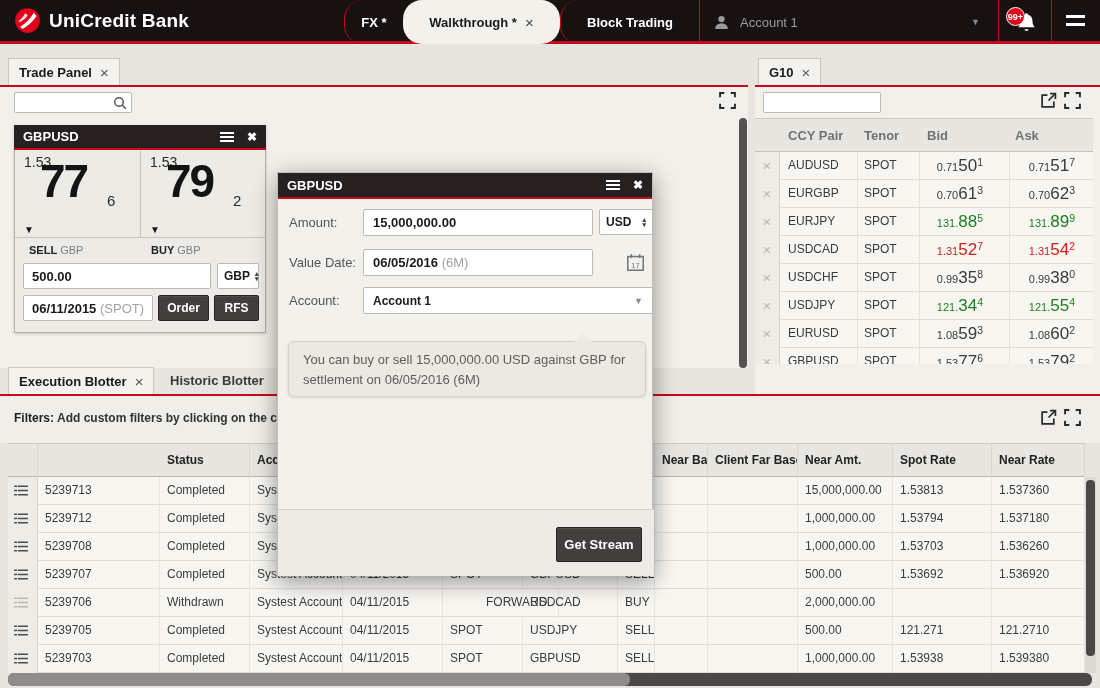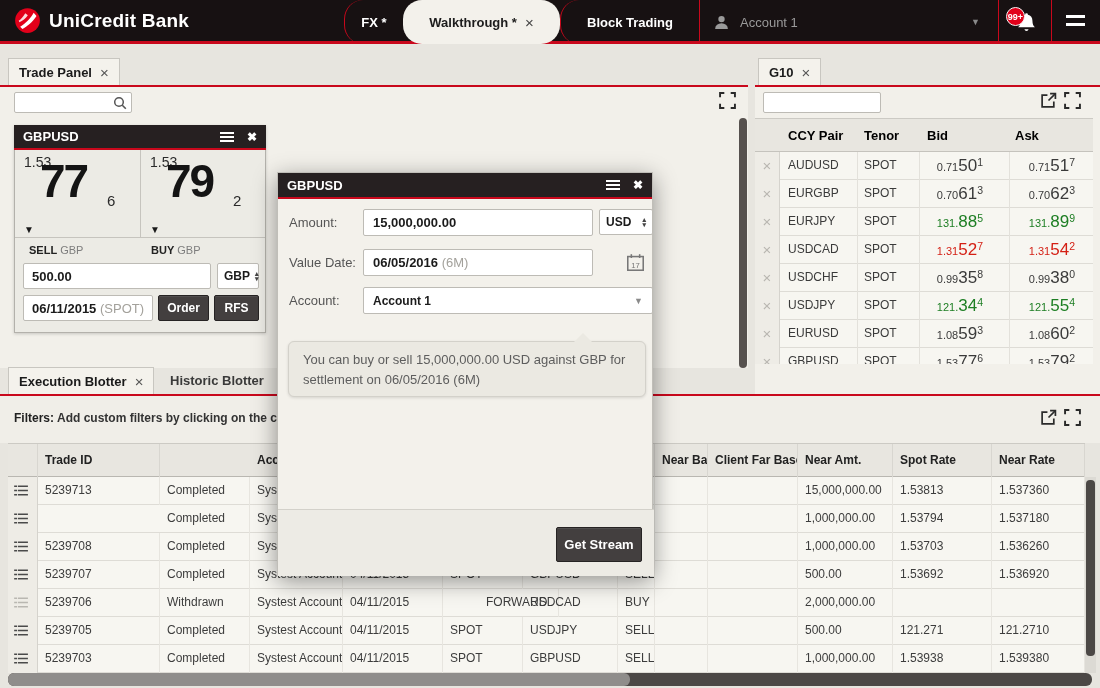--- a/index.html
+++ b/index.html
@@ -84,21 +84,21 @@
      color:#fff;font-size:12px;font-weight:bold;display:flex;align-items:center;justify-content:center;
      cursor:pointer;box-shadow:inset 0 1px 0 rgba(255,255,255,.08);}
   .muted{color:#a3a19b;font-weight:normal;}
 
   
   #left-vscroll{position:absolute;left:739px;top:118px;width:8px;height:250px;background:#56514e;border-radius:4px;}
 
   
   #g10-table{position:absolute;left:755px;top:118px;width:338px;height:246px;overflow:hidden;background:#f7f6f1;}
   .g10-hdr{position:absolute;top:0;left:0;width:338px;height:34px;background:#e8e6e0;
-     border-top:1px solid #cccac4;border-bottom:1px solid #c5c3bd;font-size:13px;font-weight:bold;color:#000000;}
+     border-top:1px solid #cccac4;border-bottom:1px solid #c5c3bd;font-size:13px;font-weight:bold;color:#737373;}
   .g10-hdr span{position:absolute;top:9px;}
   .g10-row{position:absolute;left:0;width:338px;height:28px;border-bottom:1px solid #dedcd6;font-size:12px;color:#3a3a3a;}
   .g10-cell{position:absolute;top:0;height:28px;line-height:27px;white-space:nowrap;overflow:hidden;}
   .g10-close{background:#eeece6;border-right:1px solid #d5d3cd;color:#b8b6b0;font-size:15px;
      text-align:center;cursor:pointer;}
   .colsep{border-right:1px solid #e3e1db;}
   .px .px-pre{font-size:11px;}
   .px .px-big{font-size:17px;}
   .px .px-sup{font-size:10.5px;position:relative;top:-5px;}
   .px.neutral{color:#3a3a3a;} .px.up{color:#1d7e23;} .px.down{color:#d41f14;}
@@ -378,21 +378,21 @@
       <path d="M1,5 V1 H5"></path>
         <path d="M11,1 H15 V5"></path>
         <path d="M15,11 V15 H11"></path>
         <path d="M5,15 H1 V11"></path>
     </svg>
   </div>
 
   <div id="bl-table">
       <div class="bl-hdr">
         <div class="bl-hcell" style="left: 0px; width: 30px;"></div>
-        <div class="bl-hcell" style="left: 30px; width: 122px;">Trade ID</div>
+        <div class="bl-hcell" style="left: 152px; width: 90px;">Status</div>
         <div class="bl-hcell" style="left: 242px; width: 93px;">Account</div>
         <div class="bl-hcell" style="left: 335px; width: 100px;"></div>
         <div class="bl-hcell" style="left: 435px; width: 80px;"></div>
         <div class="bl-hcell" style="left: 515px; width: 95px;"></div>
         <div class="bl-hcell" style="left: 610px; width: 37px;"></div>
         <div class="bl-hcell" style="left: 647px; width: 53px;">Near Base</div>
         <div class="bl-hcell" style="left: 700px; width: 90px;">Client Far Base</div>
         <div class="bl-hcell" style="left: 790px; width: 95px;">Near Amt.</div>
         <div class="bl-hcell" style="left: 984px; width: 93px;">Near Rate</div>
         <div class="bl-hcell" style="left: 885px; width: 99px;">Spot Rate</div>
@@ -419,20 +419,21 @@
         <div class="bl-cell" style="left: 984px; width: 93px;">1.537360</div>
       </div>
       <div class="bl-row" style="top: 62px;">
         <div class="bl-cell bl-icon-cell" style="left: 0px; width: 30px; padding: 0px;"><svg viewBox="0 0 18 16" width="17" height="15" fill="none">
             <g stroke="currentColor" stroke-width="1.7" stroke-linecap="square">
               <path d="M2 3.5 h1.4 M6 3.5 h9"></path>
               <path d="M2 8 h1.4 M6 8 h9"></path>
               <path d="M2 12.5 h1.4 M6 12.5 h9"></path>
             </g>
           </svg></div>
+        <div class="bl-cell" style="left: 30px; width: 122px;">5239712</div>
         <div class="bl-cell" style="left: 152px; width: 90px;">Completed</div>
         <div class="bl-cell" style="left: 242px; width: 93px;">Systest Account</div>
         <div class="bl-cell" style="left: 335px; width: 100px;"></div>
         <div class="bl-cell" style="left: 435px; width: 80px;"></div>
         <div class="bl-cell" style="left: 515px; width: 95px;"></div>
         <div class="bl-cell" style="left: 610px; width: 37px;"></div>
         <div class="bl-cell" style="left: 647px; width: 53px;"></div>
         <div class="bl-cell" style="left: 700px; width: 90px;"></div>
         <div class="bl-cell" style="left: 790px; width: 95px;">1,000,000.00</div>
         <div class="bl-cell" style="left: 885px; width: 99px;">1.53794</div>

